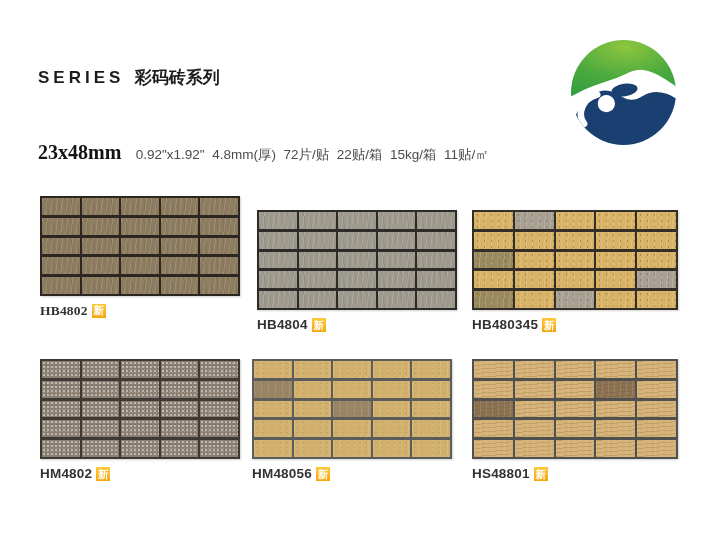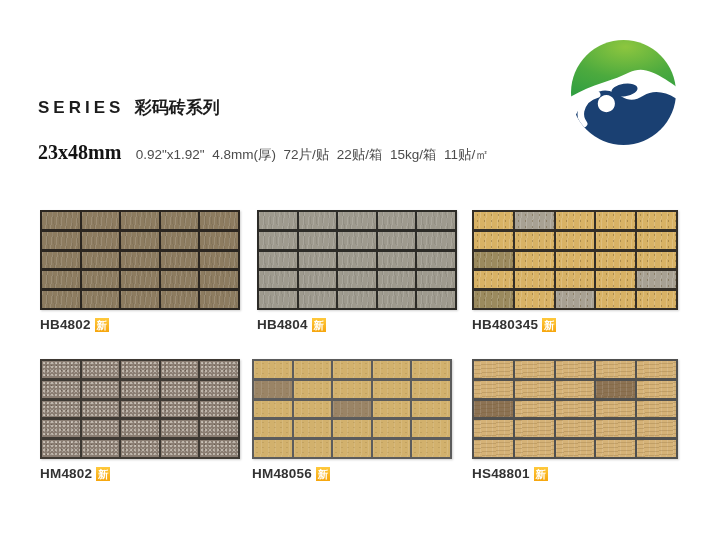--- a/index.html
+++ b/index.html
@@ -8,21 +8,21 @@
     background:#ffffff; overflow:hidden;
     font-family:"Liberation Sans", sans-serif;
   }
 
   
   .title {
     position:absolute; left:37px; top:30px;
     font-family:"Liberation Serif", serif; font-weight:bold;
     font-size:35px; line-height:1; letter-spacing:1.5px; color:#161616;
   }
-  .series-line { position:absolute; left:38px; top:66px; white-space:nowrap;margin-top:30px; }
+  .series-line { position:absolute; left:38px; top:66px; white-space:nowrap; }
   .series-en {
     font-size:17px; letter-spacing:4px; color:#1c1c1c; font-weight:600;
   }
   .series-cn { font-size:17px; font-weight:bold; color:#1c1c1c; margin-left:6px; }
   .tagline-cn {
     position:absolute; left:38px; top:96px;
     font-size:15px; font-weight:bold; letter-spacing:3px; color:#101010;
   }
   .tagline-en {
     position:absolute; left:38px; top:117px;
@@ -33,21 +33,21 @@
     font-family:"Liberation Serif", serif; font-weight:bold;
     font-size:20px; color:#141414; margin-right:10px;
   }
   .spec-details { font-size:13.5px; color:#4b4b4b; white-space:pre; }
 
   
   .logo { position:absolute; left:571px; top:40px; width:105px; height:105px; }
 
   
   .swatch { position:absolute; width:200px; }
-  .pos-0 { left:40px;  top:210px; }
+  .pos-0 { left:40px;  top:196px;font-family:Liberation Serif, serif; }
   .pos-1 { left:257px; top:210px; }
   .pos-2 { left:472px; top:210px; width:206px; }
   .pos-3 { left:40px;  top:359px; }
   .pos-4 { left:252px; top:359px; }
   .pos-5 { left:472px; top:359px; width:206px; }
 
   .tiles {
     height:100px; box-sizing:border-box; padding:2px;
     display:grid;
     grid-template-columns:repeat(5,1fr);

